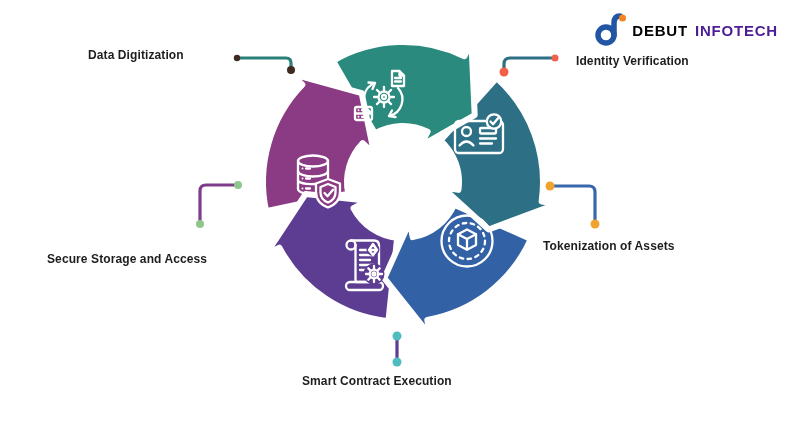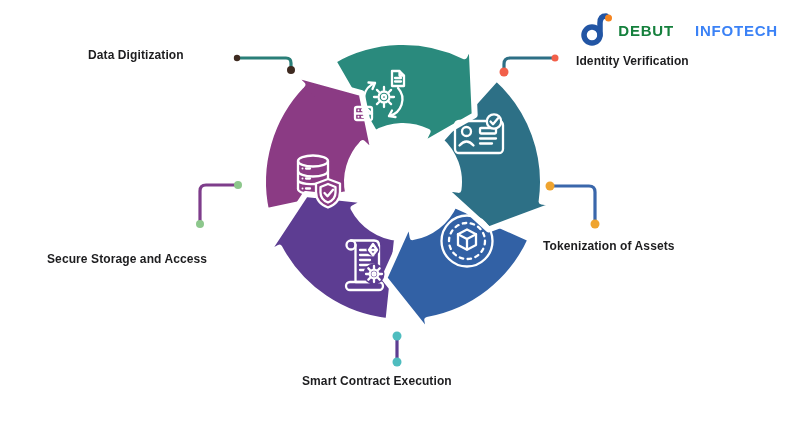--- a/index.html
+++ b/index.html
@@ -13,22 +13,22 @@
   .ic{fill:none;stroke:#ffffff;stroke-width:2.3;stroke-linecap:round;stroke-linejoin:round;}
   .ic-fill{stroke:#ffffff;stroke-width:2.3;stroke-linejoin:round;}
   .ic-dot{fill:#ffffff;stroke:none;}
   .conn{fill:none;stroke-width:3.2;stroke-linecap:round;}
   .step-label{
     position:absolute;font-size:12px;font-weight:600;color:#1d1d1f;
     white-space:nowrap;letter-spacing:.1px;
   }
   .logo{position:absolute;top:12px;right:16px;display:flex;align-items:center;gap:5px;}
   .logo-text{font-weight:700;font-size:15px;letter-spacing:.8px;white-space:nowrap;}
-  .logo-debut{color:#15803d;}
-  .logo-infotech{color:#3b82f6;margin-left:21px;}
+  .logo-debut{color:#000000;}
+  .logo-infotech{color:#4c1d95;margin-left:7px;}
 </style>
 </head>
 <body>
 
 <div class="canvas">
 
   <svg class="diagram-svg" width="794" height="433" viewBox="0 0 794 433">
 
     <g>
 

